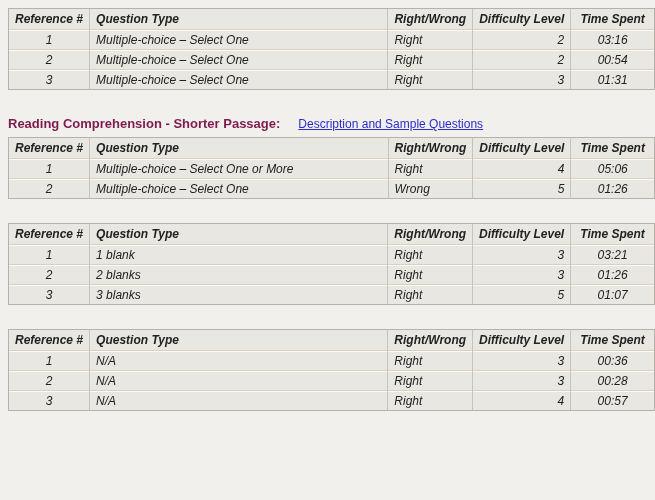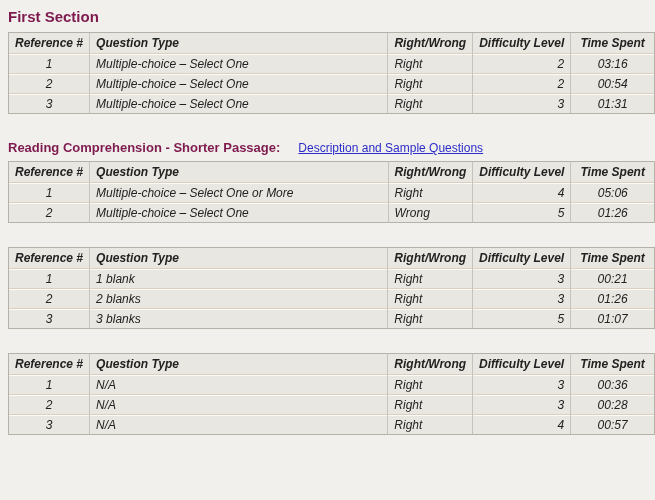--- a/index.html
+++ b/index.html
@@ -59,21 +59,20 @@
   .c0 { width: 70px;  text-align: center; }
   .c1 { width: 305px; text-align: left; margin-top: 20px; }
   .c2 { width: 80px;  text-align: left; }
   .c3 { width: 97px;  text-align: right; }
   .c4 { width: 84px;  text-align: center; margin-left: 33px; }
 </style>
 </head>
 <body>
 
 <div class="page">
-  <h1 class="page-title">First Section</h1>
   <div id="sections">
       <div class="section">
         <table class="results">
           <thead>
             <tr>
               <th class="c0">Reference #</th>
               <th class="c1">Question Type</th>
               <th class="c2">Right/Wrong</th>
               <th class="c3">Difficulty Level</th>
               <th class="c4">Time Spent</th>
@@ -144,21 +143,21 @@
               <th class="c3">Difficulty Level</th>
               <th class="c4">Time Spent</th>
             </tr>
           </thead>
           <tbody>
             <tr>
               <td class="c0">1</td>
               <td class="c1">1 blank</td>
               <td class="c2">Right</td>
               <td class="c3">3</td>
-              <td class="c4">00:21</td>
+              <td class="c4">03:21</td>
             </tr>
             <tr>
               <td class="c0">2</td>
               <td class="c1">2 blanks</td>
               <td class="c2">Right</td>
               <td class="c3">3</td>
               <td class="c4">01:26</td>
             </tr>
             <tr>
               <td class="c0">3</td>

